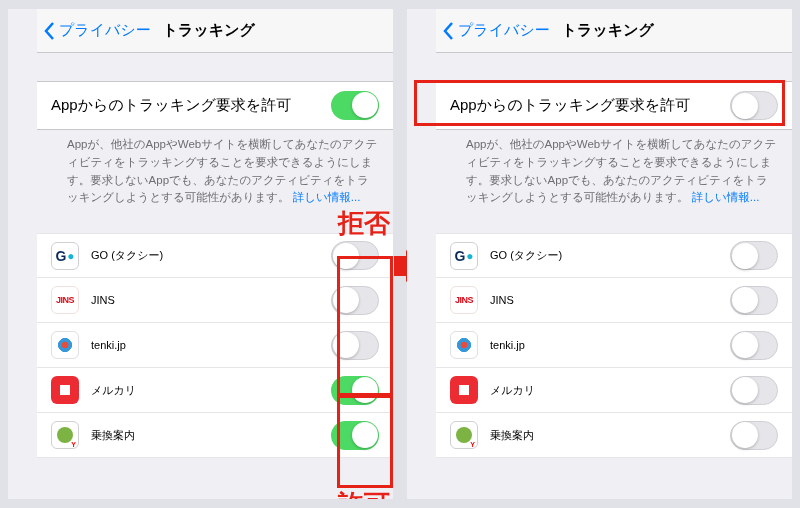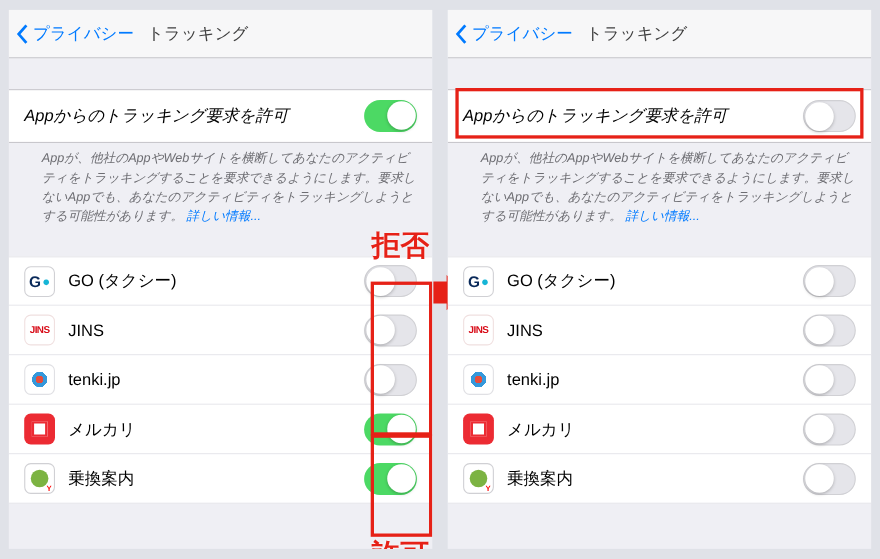--- a/index.html
+++ b/index.html
@@ -13,20 +13,21 @@
       align-items: center;
       position: relative;
     }
     .screen {
       background: #efeff4;
       width: 385px;
       height: 490px;
       position: relative;
       overflow: hidden;
       flex-shrink: 0;
+      padding-left: 29px;
     }
     .screen.left { margin-left: 8px; }
     .screen.right { margin-left: 14px; }
     .nav {
       height: 44px;
       background: #f7f7f8;
       border-bottom: 1px solid #c8c7cc;
       display: flex;
       align-items: center;
       padding: 0 6px;
@@ -36,27 +37,26 @@
       display: flex;
       align-items: center;
       color: #007aff;
       font-size: 15px;
       cursor: pointer;
     }
     .back svg { width: 12px; height: 20px; margin-right: 4px; }
     .chev { fill: none; stroke: #007aff; stroke-width: 2.5; }
     .title {
       font-size: 15px;
-      font-weight: 400;
-      color: #404040;
+      font-weight: 700;
+      color: #000000;
       margin-left: 12px;
     }
     .section {
       margin-top: 28px;
-      font-style: italic;
     }
     .cell {
       background: #fff;
       border-top: 1px solid #c8c7cc;
       border-bottom: 1px solid #c8c7cc;
       display: flex;
       align-items: center;
       padding: 9px 14px;
       min-height: 44px;
       position: relative;
@@ -96,21 +96,21 @@
     .icon.go::before { content: "G"; color: #0a2a5a; font-size: 14px; font-weight: 800; }
     .icon.go::after { content: "●"; color: #16b5d6; font-size: 12px; margin-left: 1px; }
     .icon.jins { background: #fff; border: 1px solid #f0e0e0; color: #d80c18; font-size: 9px; letter-spacing: -0.5px; }
     .icon.tenki { background: #fff; border: 1px solid #e0e0e4; position: relative; }
     .icon.tenki::before { content: ""; width:14px; height:14px; background: radial-gradient(#e74c3c 0 35%, #3498db 36% 70%, #fff 71% 100%); border-radius:3px; }
     .icon.mercari { background: #ec2b33; position: relative; }
     .icon.mercari::before { content:""; width:14px;height:14px;background:#fff;border-radius:2px;transform:rotate(0deg);border:2px solid #ec2b33; box-shadow: inset 0 0 0 2px #ec2b33;}
     .icon.norikae { background: #fff; border:1px solid #d0d0d4; position:relative; }
     .icon.norikae::before { content:""; width:16px;height:16px;border-radius:50%;background: conic-gradient(#7cb342 0 100%);}
     .icon.norikae::after { content:"Y";position:absolute;right:2px;bottom:0;font-size:7px;color:#ff0000;font-weight:800;}
-    .row-label { font-size: 15px; color: #000; flex: 1; }
+    .row-label { font-size: 11px; color: #000; flex: 1; }
     .sw {
       width: 48px; height: 29px;
       border-radius: 15px;
       position: relative;
       flex-shrink: 0;
       cursor: pointer;
     }
     .sw.on { background: #4cd964; }
     .sw.off { background: #e5e5ea; border: 1px solid #d0d0d4; }
     .sw::after {

